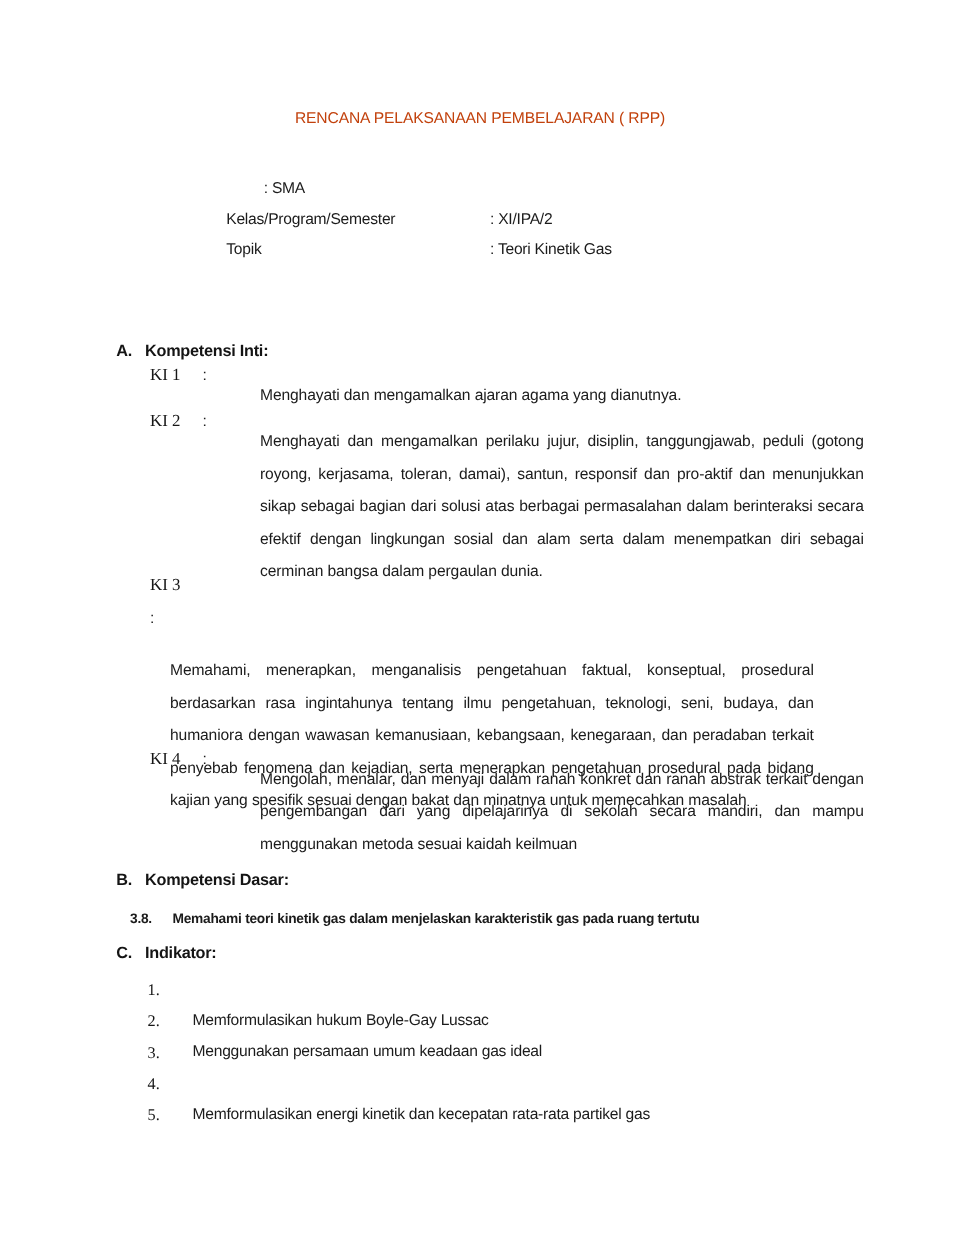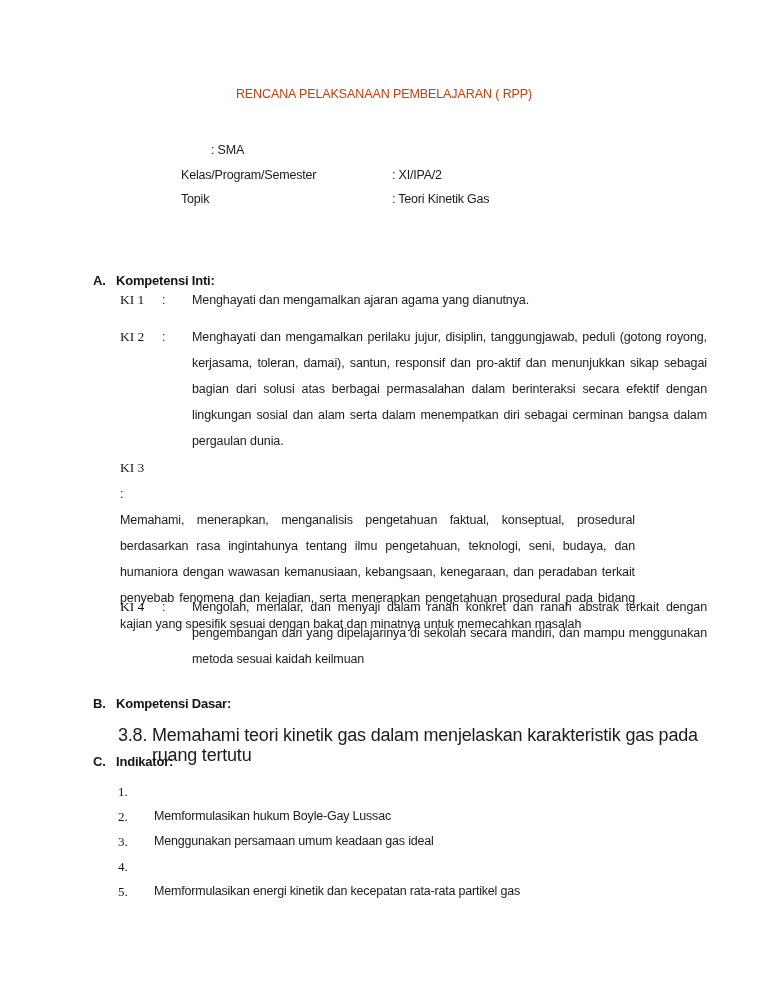--- a/index.html
+++ b/index.html
@@ -63,37 +63,38 @@
   .ki-label {
     font-family: "Liberation Serif", serif;
     font-size: 13.5px;
     width: 42px;
     line-height: 26px;
     flex: 0 0 auto;
     color: #161616;
   }
   .ki-colon { width: 30px; line-height: 26px; font-size: 12.5px; flex: 0 0 auto; }
   .ki-text {
-    margin: 0;
+    margin: 16px;
     width: 515px;
     font-size: 12.5px;
     line-height: 26px;
     text-align: justify;
     letter-spacing: -0.1px;
   }
   #ki-1 .ki-text { text-align: left; }
 
   .kd-row {
     position: absolute;
-    left: 118px;
+    left: 104px;
     top: 725px;
     display: flex;
-    font-size: 18px;
+    font-size: 11px;
     line-height: 20px;
     letter-spacing: -0.2px;
+    font-weight: bold;
   }
   .kd-number { width: 34px; flex: 0 0 auto; }
   .kd-text { width: 557px; }
 
   .indicator-list {
     position: absolute;
     left: 118px;
     top: 779px;
   }
   .indicator-item { display: flex; line-height: 25px; }

